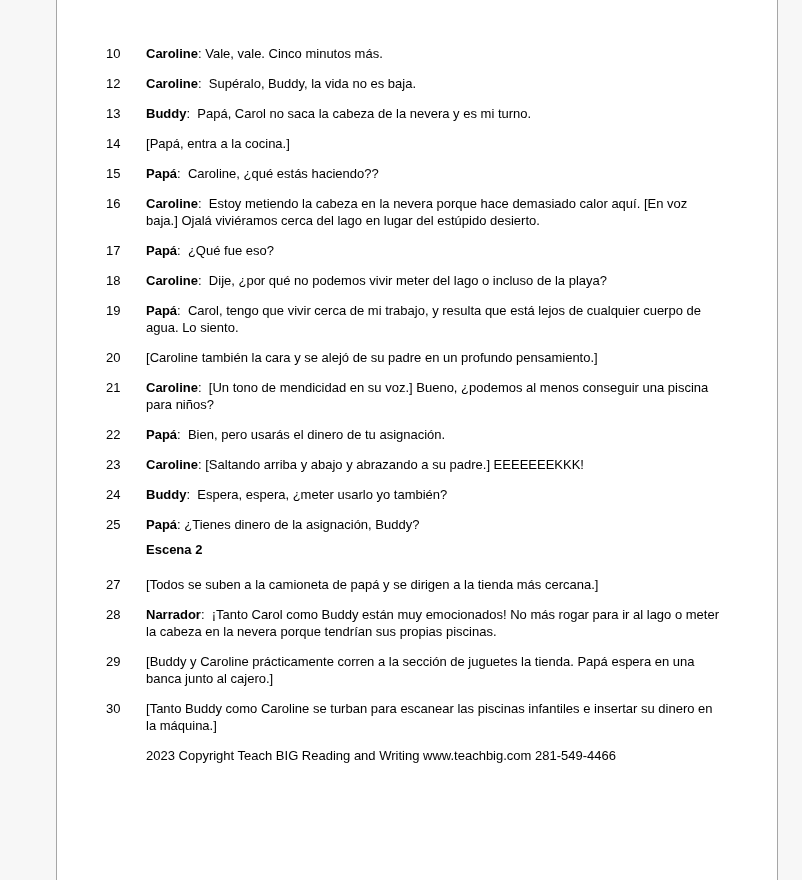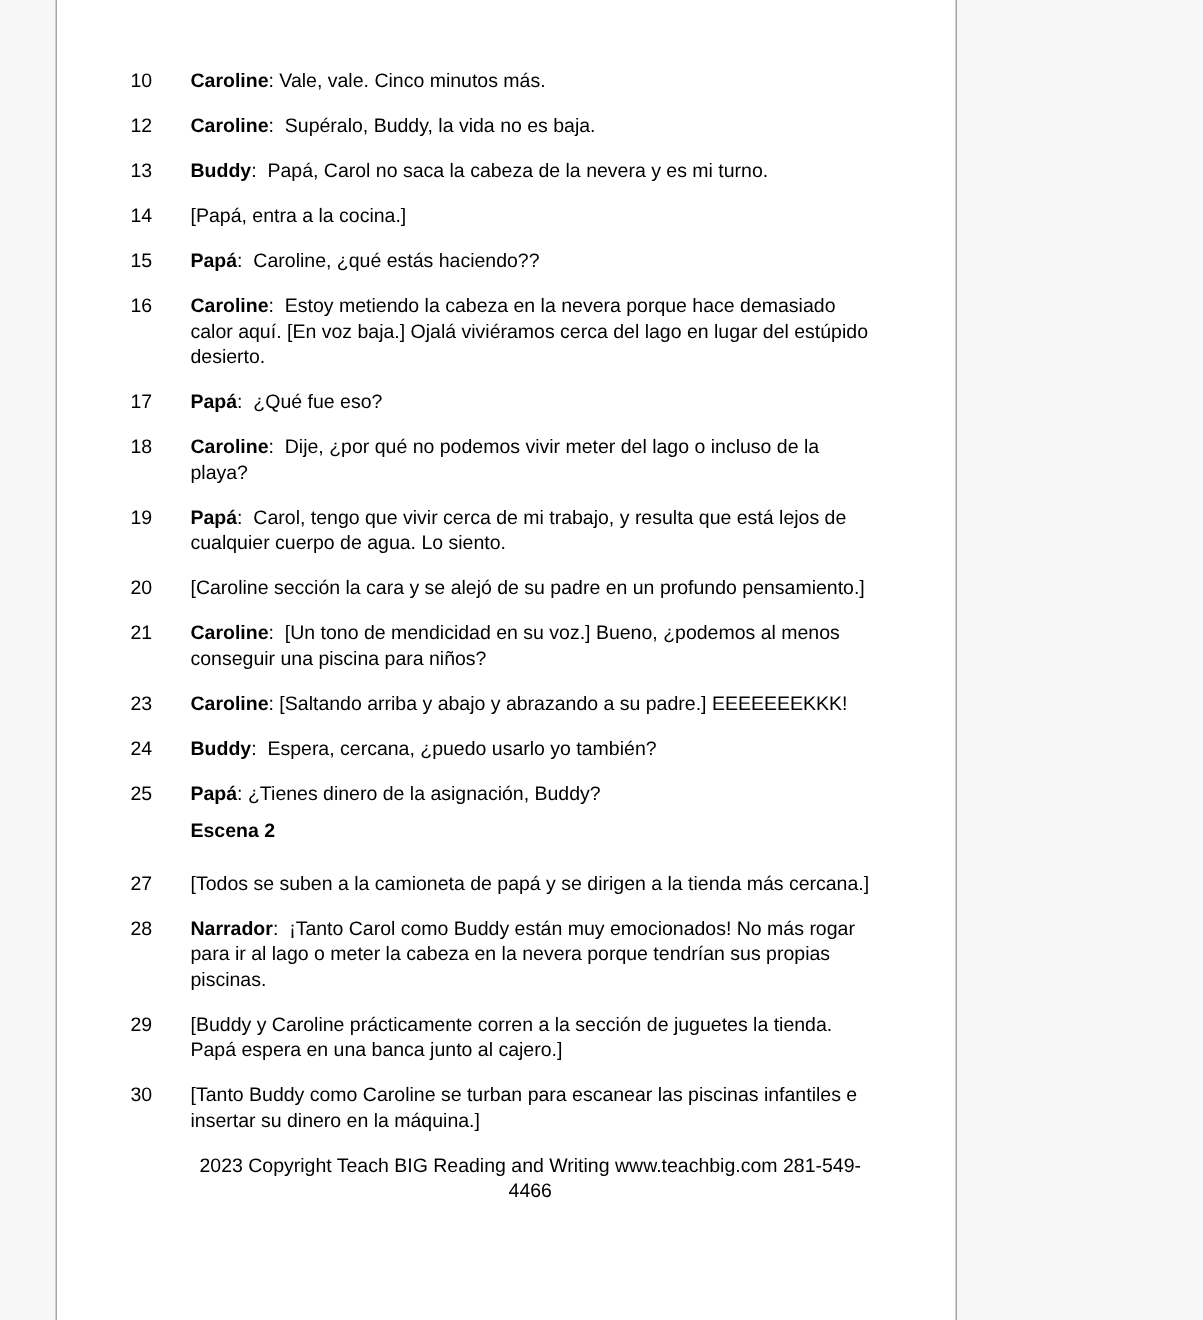--- a/index.html
+++ b/index.html
@@ -2,36 +2,36 @@
 <html style="--canvas-bg: #f7f7f7; --page-bg: #ffffff; --border-col: #a6a6a6; --text-col: #000000;"><head>
 <meta charset="utf-8">
 <style>
   html,body{margin:0;padding:0}
   body{
     width:802px;height:880px;overflow:hidden;
     background:var(--canvas-bg,#f7f7f7);
     font-family:"Liberation Sans",sans-serif;
   }
   .page{
-    margin-left:37px;width:601px;min-height:880px;box-sizing:border-box;
+    margin-left:56px;width:722px;min-height:880px;box-sizing:border-box;
     background:var(--page-bg,#ffffff);
     border-left:1px solid var(--border-col,#a6a6a6);
     border-right:1px solid var(--border-col,#a6a6a6);
   }
   .content{
     padding:45px 57px 6px 49px;
     font-size:13px;line-height:17px;color:var(--text-col,#000000);
   }
   .row{display:flex;margin-bottom:13px}
   .num{width:40px;flex-shrink:0}
   .text{flex:1;white-space:pre-wrap}
   .b{font-weight:bold}
   .it{}
   .heading{font-weight:bold;text-align:left;margin:-5px 0 18px 40px}
-  .footer{text-align:center;margin:0 0 0 40px;padding-bottom:12px}
+  .footer{margin:0 0 0 40px;padding-bottom:12px}
 </style>
 </head>
 <body>
 
 <div class="page">
   <div class="content">
     <div id="script-container">
         <div class="row">
           <span class="num">10</span>
           <span class="text"><span class="b">Caroline</span><span>: Vale, vale. Cinco minutos más.</span></span>
@@ -63,33 +63,37 @@
         <div class="row">
           <span class="num">18</span>
           <span class="text"><span class="b">Caroline</span><span>:  Dije, ¿por qué no podemos vivir meter del lago o incluso de la playa?</span></span>
         </div>
         <div class="row">
           <span class="num">19</span>
           <span class="text"><span class="b">Papá</span><span>:  Carol, tengo que vivir cerca de mi trabajo, y resulta que está lejos de cualquier cuerpo de agua. Lo siento.</span></span>
         </div>
         <div class="row">
           <span class="num">20</span>
-          <span class="text"><span>[</span><span class="it">Caroline sección la cara y se alejó de su padre en un profundo pensamiento.</span><span>]</span></span>
+          <span class="text"><span>[</span><span class="it">Caroline también la cara y se alejó de su padre en un profundo pensamiento.</span><span>]</span></span>
         </div>
         <div class="row">
           <span class="num">21</span>
           <span class="text"><span class="b">Caroline</span><span>:  [</span><span class="it">Un tono de mendicidad en su voz.</span><span>] Bueno, ¿podemos al menos conseguir una piscina para niños?</span></span>
+        </div>
+        <div class="row">
+          <span class="num">22</span>
+          <span class="text"><span class="b">Papá</span><span>:  Bien, pero usarás el dinero de tu asignación.</span></span>
         </div>
         <div class="row">
           <span class="num">23</span>
           <span class="text"><span class="b">Caroline</span><span>: [</span><span class="it">Saltando arriba y abajo y abrazando a su padre.</span><span>] EEEEEEEKKK!</span></span>
         </div>
         <div class="row">
           <span class="num">24</span>
-          <span class="text"><span class="b">Buddy</span><span>:  Espera, cercana, ¿puedo usarlo yo también?</span></span>
+          <span class="text"><span class="b">Buddy</span><span>:  Espera, espera, ¿meter usarlo yo también?</span></span>
         </div>
         <div class="row">
           <span class="num">25</span>
           <span class="text"><span class="b">Papá</span><span>: ¿Tienes dinero de la asignación, Buddy?</span></span>
         </div>
         <div class="heading">Escena 2</div>
         <div class="row">
           <span class="num">27</span>
           <span class="text"><span>[</span><span class="it">Todos se suben a la camioneta de papá y se dirigen a la tienda más cercana.</span><span>]</span></span>
         </div>

